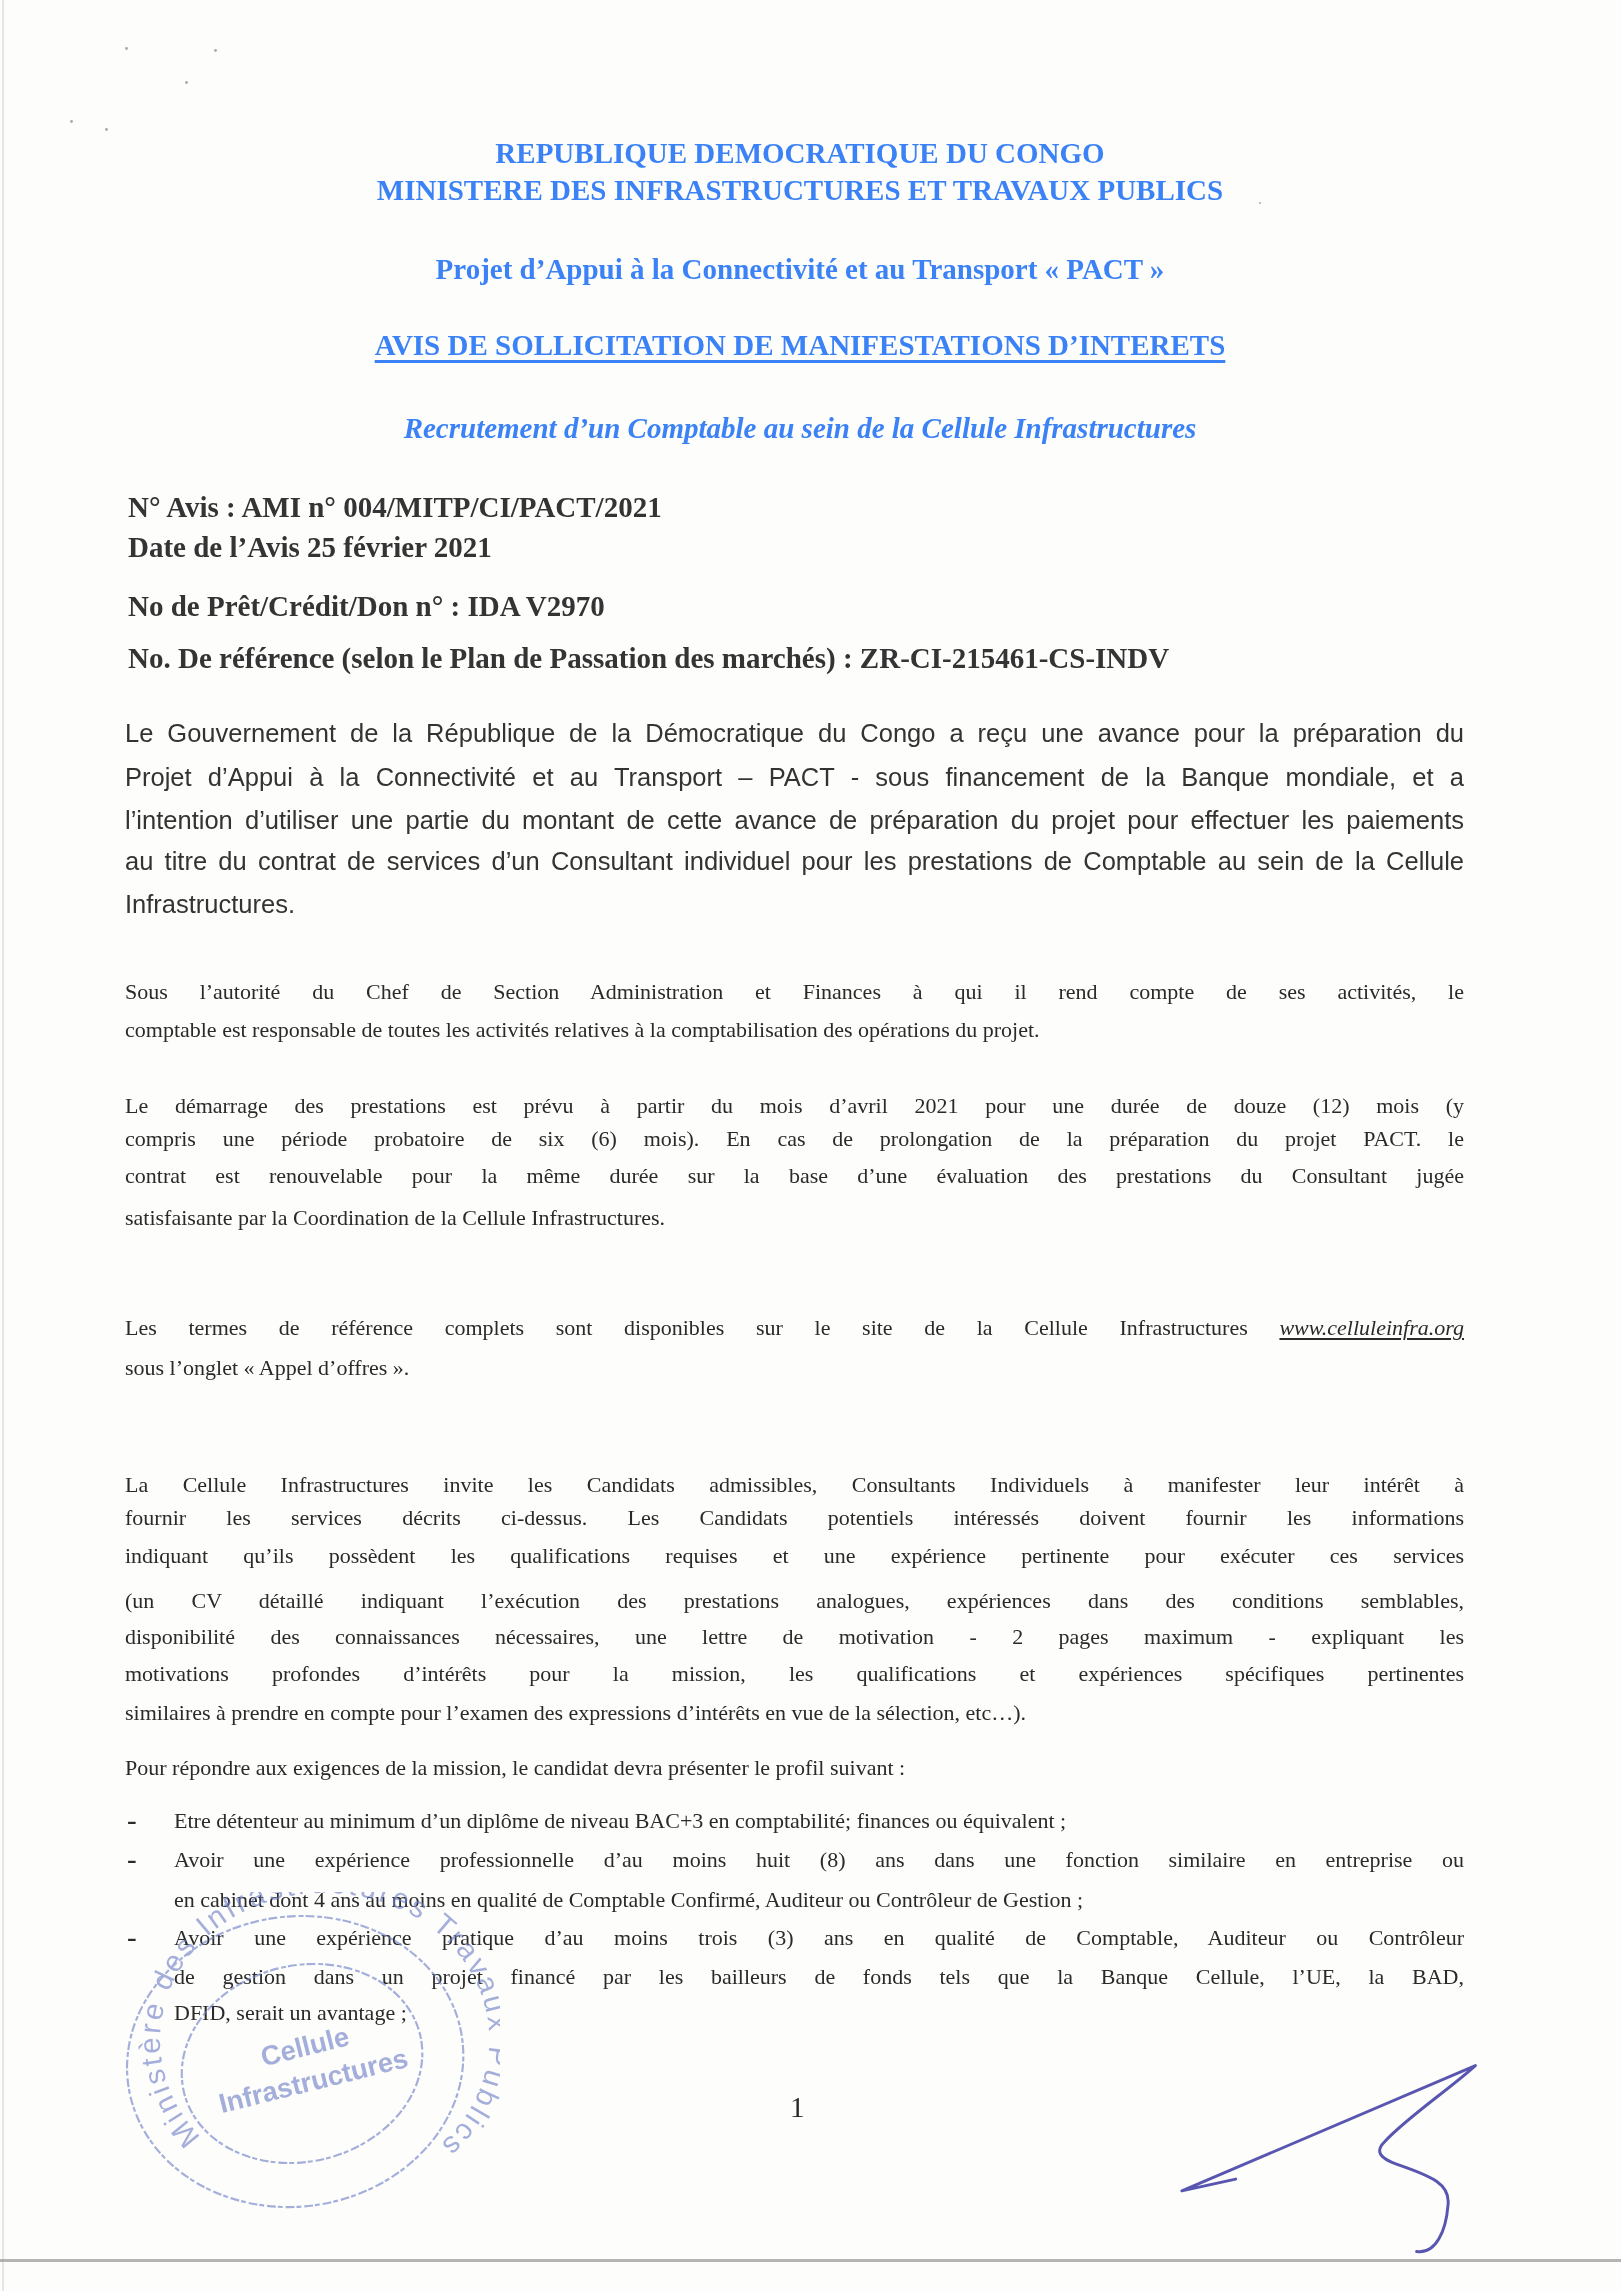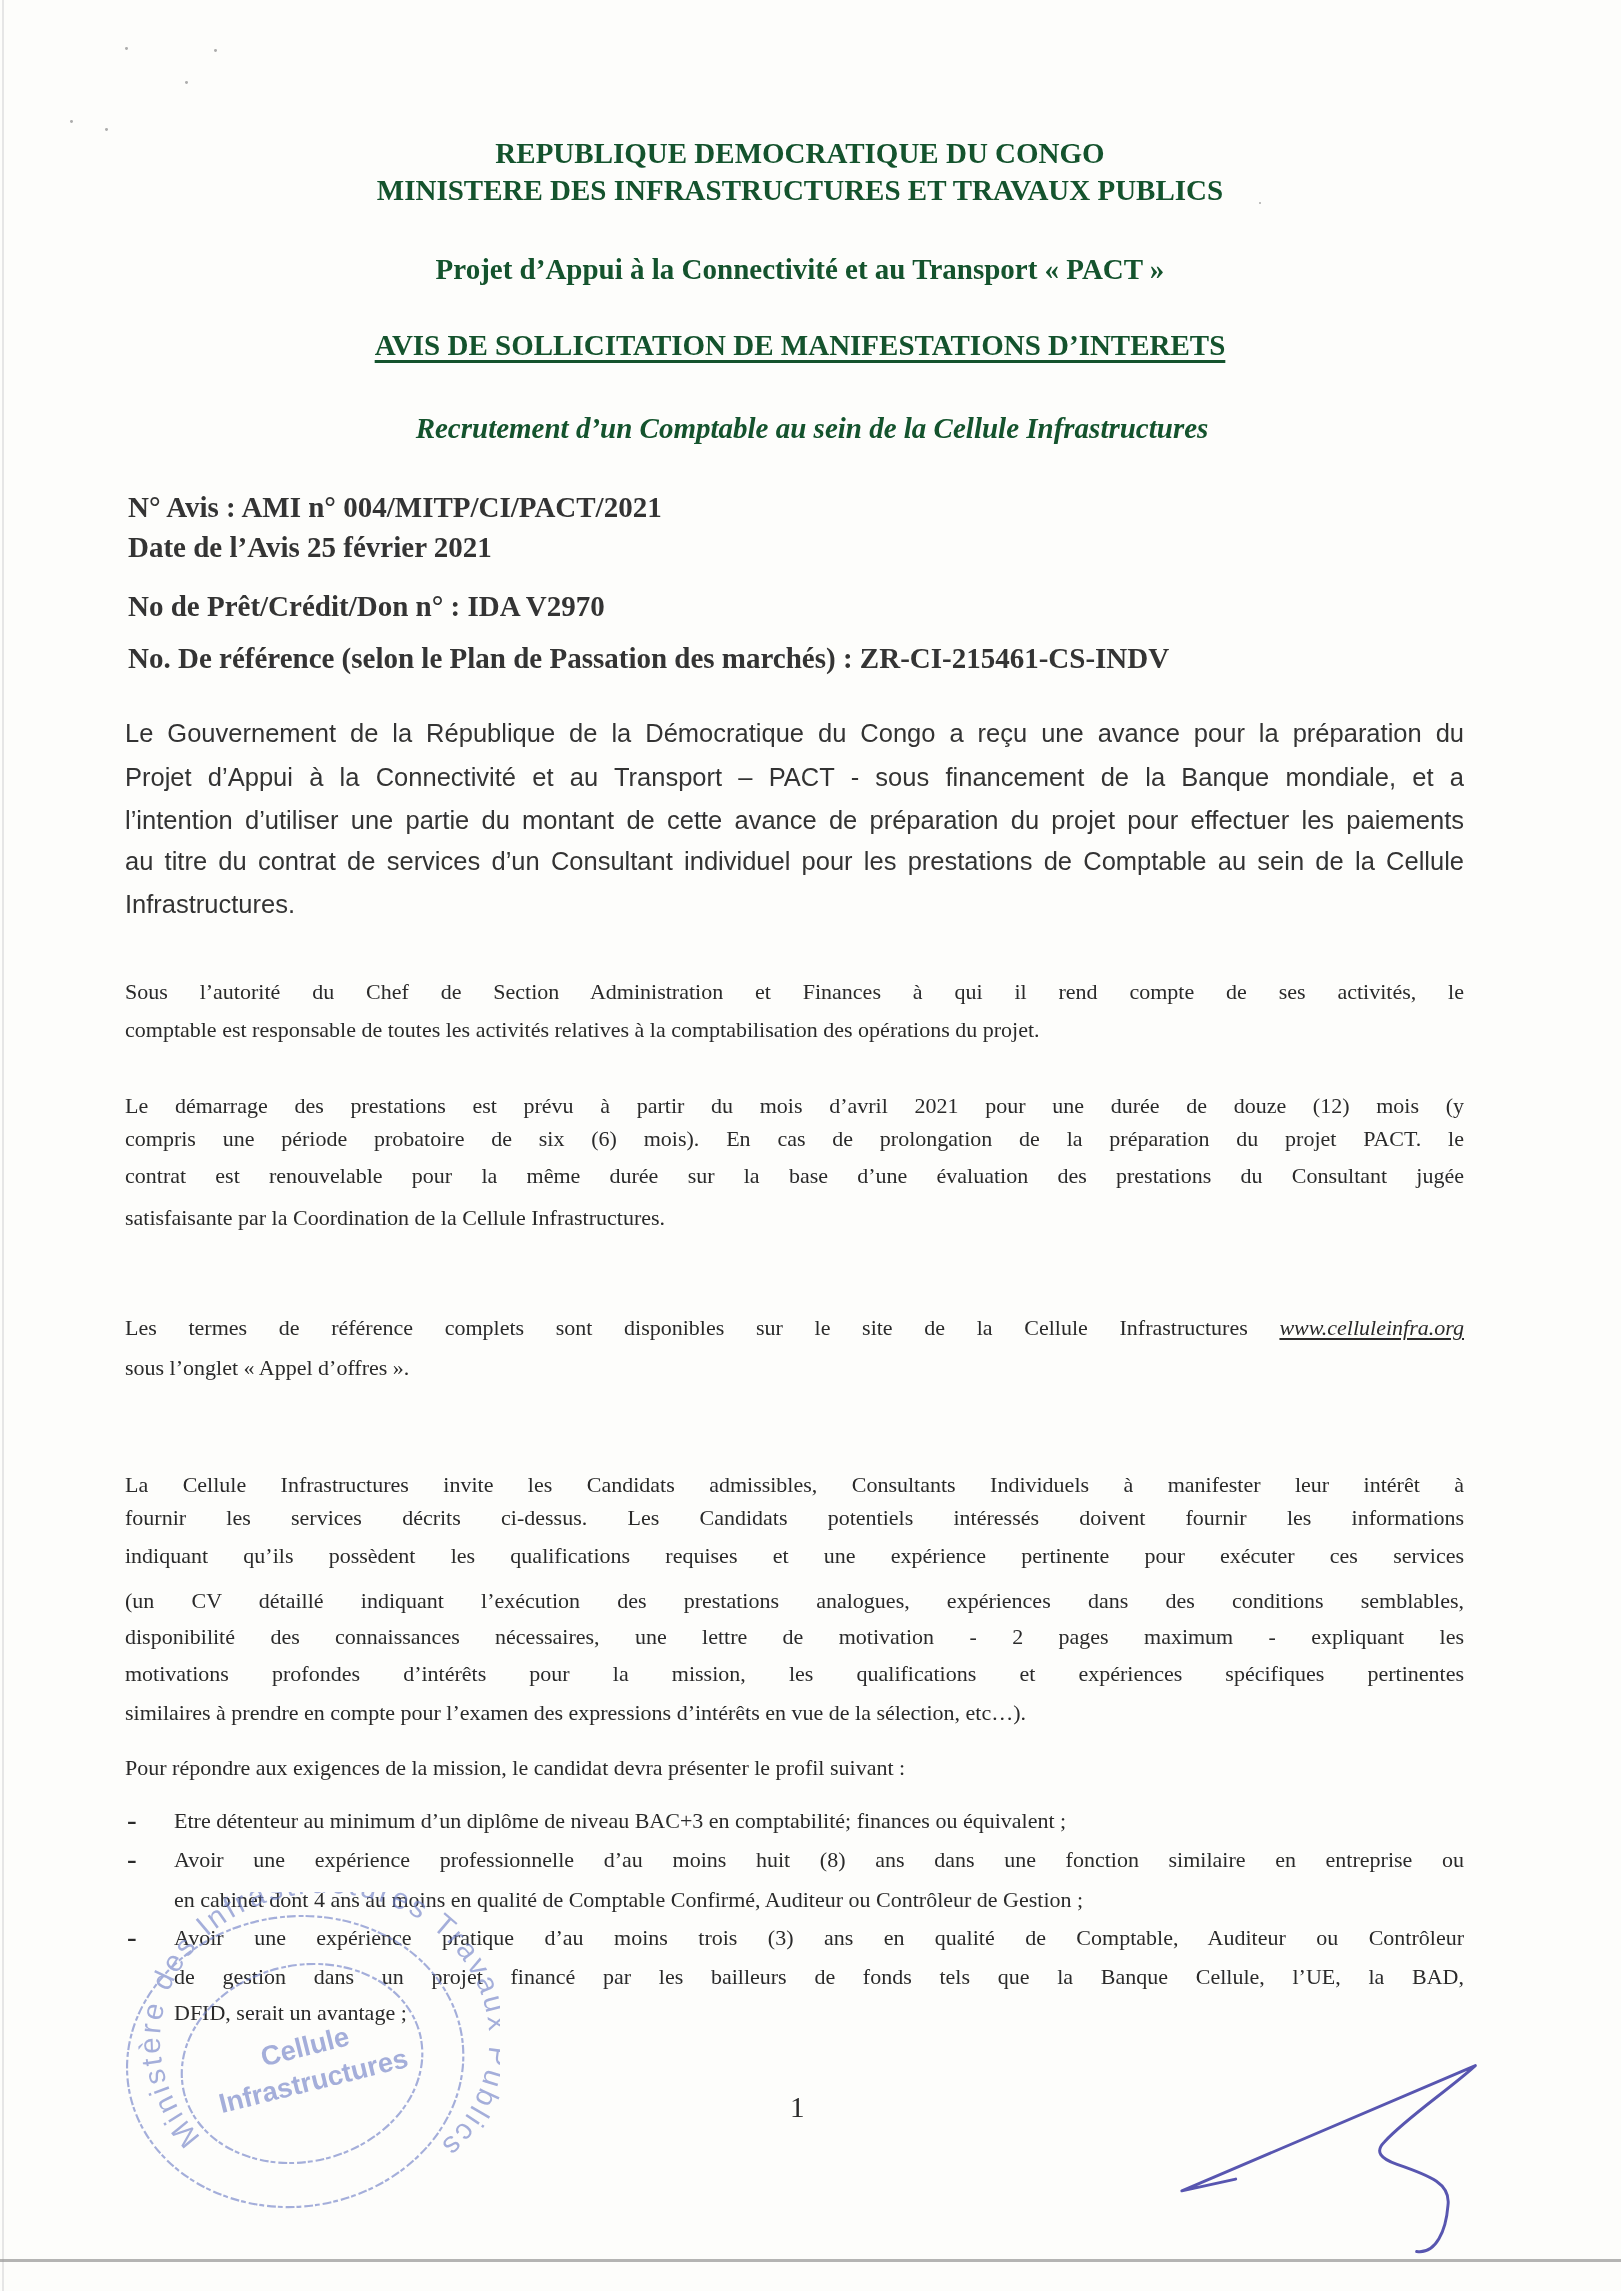--- a/index.html
+++ b/index.html
@@ -6,22 +6,22 @@
   body {
     width: 1621px; height: 2292px; position: relative; overflow: hidden;
     background: #fdfdfb; color: #2a2a2a;
     font-family: "Liberation Serif", "DejaVu Serif", serif;
   }
   .edge-left { position: absolute; left: 2px; top: 0; width: 2px; height: 2292px; background: #e6e6e6; }
   .bottom-rule { position: absolute; left: 0; top: 2259px; width: 1621px; height: 2.9px; background: #9b9b9b; opacity: .75; }
   .speck { position: absolute; width: 2.9px; height: 2.9px; border-radius: 50%; background: #8a8a8a; opacity: .7; }
 
   .hdr { position: absolute; left: 0; width: 1600px; text-align: center; font-size: 29px; line-height: 29px;
-         font-weight: bold; white-space: nowrap; color: #14532d; }
-  .hdr.italic { font-style: italic; padding-left: 12px; }
+         font-weight: bold; white-space: nowrap; color: #3b82f6; }
+  .hdr.italic { font-style: italic; }
   .hdr.underlined span { text-decoration: underline; text-decoration-thickness: 2.9px; text-underline-offset: 4.9px; }
 
   .ref { position: absolute; left: 128px; font-size: 29px; line-height: 29px; font-weight: bold; white-space: nowrap; color: #343434; }
 
   .ln { position: absolute; left: 125px; width: 1339px; font-size: 22px; line-height: 29px; height: 29px; overflow: visible; }
   .ln.j { text-align: justify; text-align-last: justify; }
   .ln.sans { font-family: "Liberation Sans", "DejaVu Sans", sans-serif; font-size: 25.5px; line-height: 25.5px; height: 25.5px; color: #333; }
   .ln.bul { left: 174px; width: 1290px; }
   .dash { position: absolute; left: 127px; font-size: 29px; line-height: 29px; }
   .link { text-decoration: underline; text-decoration-thickness: 2px; text-underline-offset: 2.9px; font-style: italic; }

